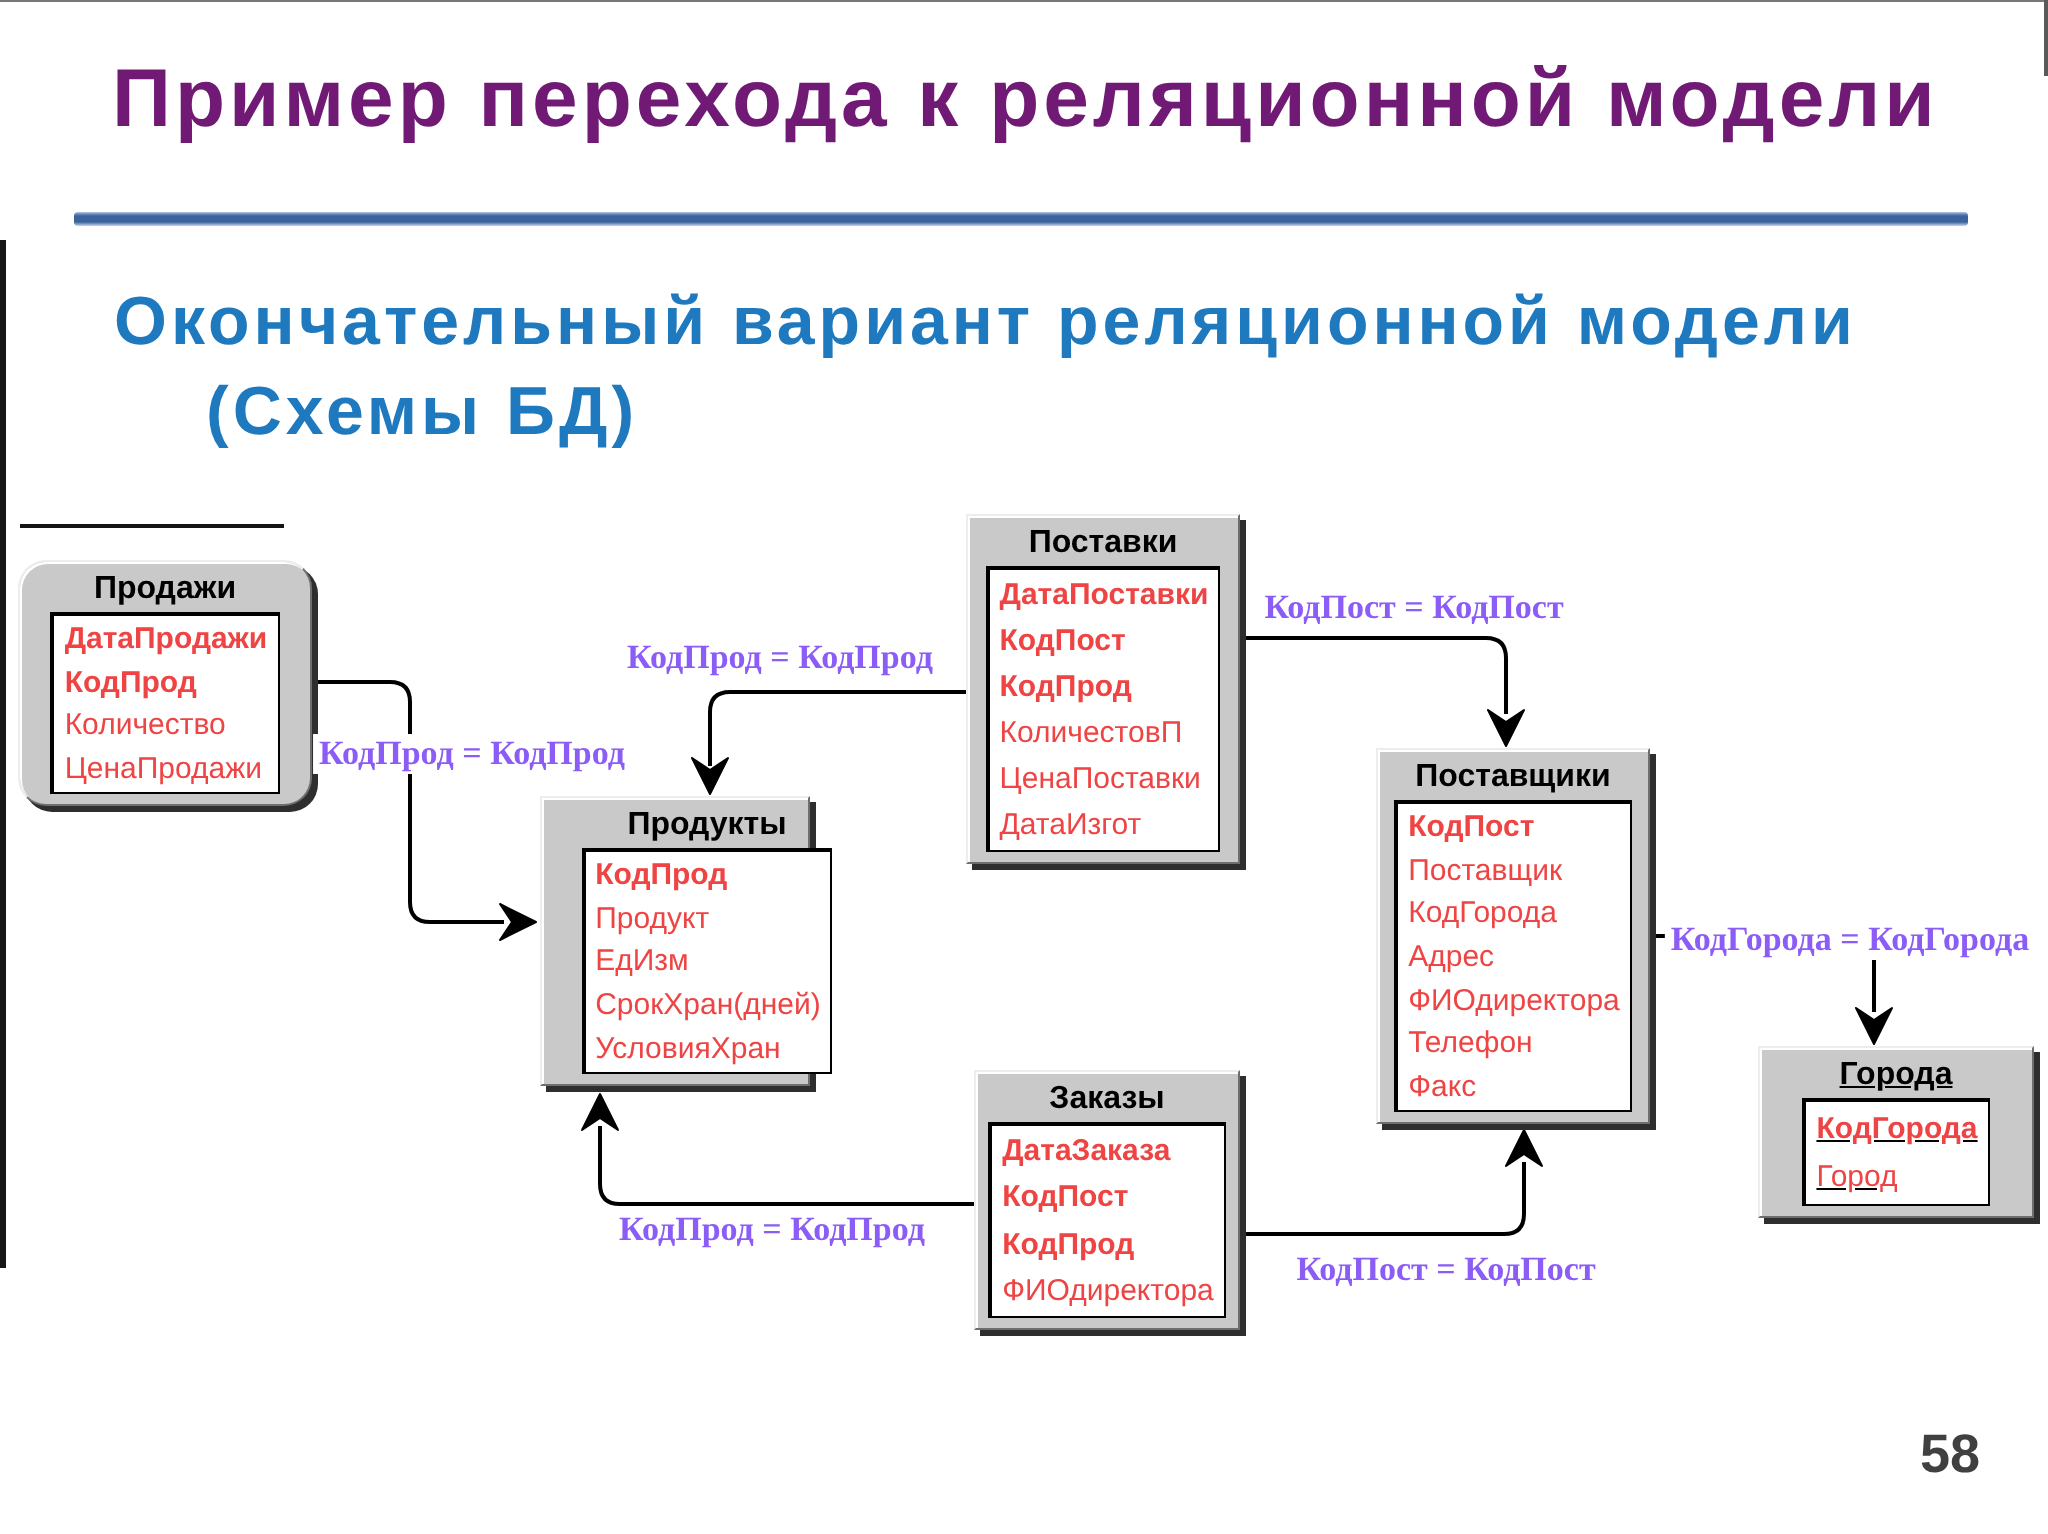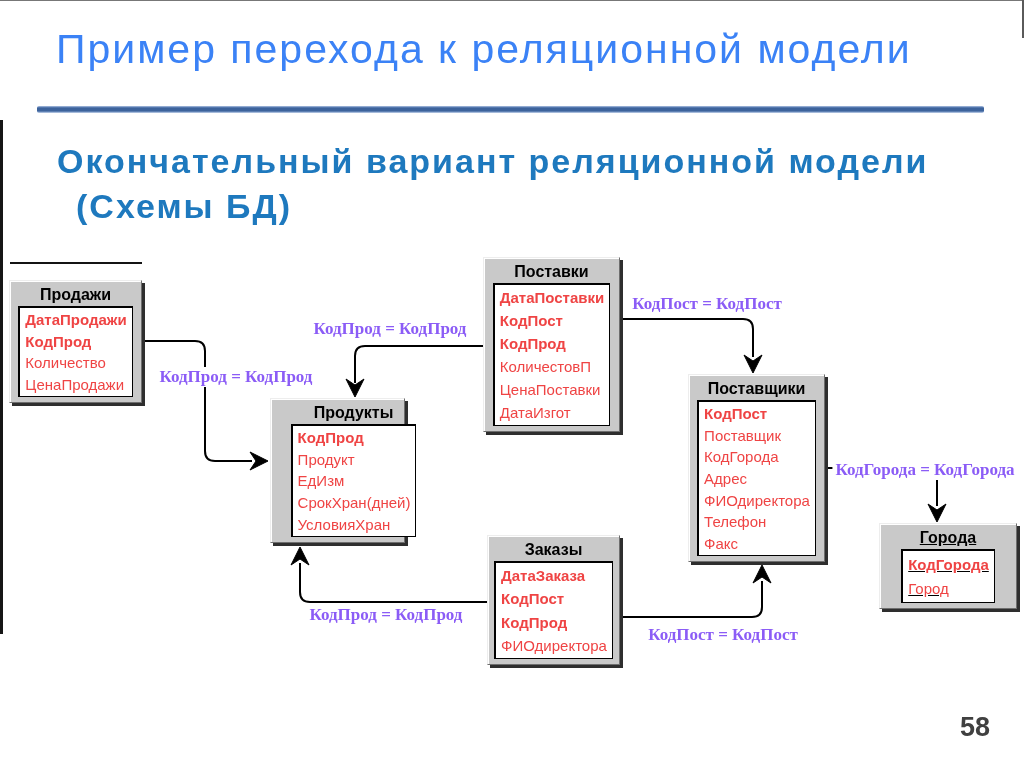--- a/index.html
+++ b/index.html
@@ -1,26 +1,26 @@
 <!DOCTYPE html>
 <html><head>
 <meta charset="utf-8">
 <style>
   html,body{margin:0;padding:0;background:#ffffff;}
   .slide{position:relative;width:1024px;height:767px;background:#ffffff;overflow:hidden;
          font-family:"Liberation Sans",sans-serif;}
 
   
-  .title{position:absolute;left:56px;top:26px;font-size:41px;font-weight:400;
-         letter-spacing:2px;color:#3b82f6;white-space:nowrap;}
+  .title{position:absolute;left:56px;top:26px;font-size:41px;font-weight:700;
+         letter-spacing:2px;color:#701a75;white-space:nowrap;}
   .rule{position:absolute;left:37px;top:106px;width:947px;height:7px;border-radius:2px;
         background:linear-gradient(180deg,#b9c8e2 0,#6a8cc0 1px,#3d639c 2px,#3d639c 5px,#7e9cc8 6px,#ccd8ec 7px);}
   .subtitle{position:absolute;left:57px;top:139px;font-size:34px;font-weight:700;
             letter-spacing:2px;color:#1E79BE;line-height:45px;white-space:nowrap;}
-  .subtitle .indent{margin-left:19px;}
+  .subtitle .indent{margin-left:46px;}
   .page-num{position:absolute;right:34px;top:712px;font-size:27px;font-weight:700;color:#404040;}
 
   
   .edge-top{position:absolute;left:0;top:0;width:1024px;height:1px;background:#4a4a4a;opacity:.75;}
   .edge-left{position:absolute;left:0;top:120px;width:3px;height:514px;background:#161616;}
   .edge-right{position:absolute;right:0;top:0;width:2px;height:38px;background:#5a5a5a;}
   .artifact-line{position:absolute;left:10px;top:262px;width:132px;height:2px;background:#141414;}
 
   
   .diagram-svg{position:absolute;left:0;top:0;width:1024px;height:767px;z-index:1;}
@@ -29,21 +29,21 @@
        border:1px solid #6e6e6e;border-top-color:#ededed;border-left-color:#ededed;
        box-shadow:inset 1px 1px 0 #ffffff,3px 3px 0 #2e2e2e;
        display:flex;flex-direction:column;box-sizing:border-box;align-items:center;}
   .tbl-title{font-size:16px;font-weight:700;color:#000;padding:4px 6px 1px;line-height:20px;}
   .tbl-list{background:#fff;border:2px solid #000;border-right-width:1px;border-bottom-width:1px;
             margin:0 4px 5px 4px;padding:1px 5px;flex:1;
             display:flex;flex-direction:column;justify-content:space-around;overflow:hidden;}
   .row{font-size:15px;line-height:1;color:#ef4444;white-space:nowrap;}
   .row.key{font-weight:700;}
 
-  #t-sales    {left:9px;  top:280px;width:133px;height:123px;}
+  #t-sales    {left:9px;  top:280px;width:147px;height:123px;border-radius:14px;}
   #t-supplies {left:483px;top:257px;width:137px;height:175px;}
   #t-products {left:270px;top:398px;width:135px;height:145px;padding-left:32px;}
   #t-suppliers{left:688px;top:374px;width:137px;height:188px;}
   #t-orders   {left:487px;top:535px;width:133px;height:130px;}
   #t-cities   {left:879px;top:523px;width:138px;height:86px;text-decoration:underline;}
 
   .rel{position:absolute;z-index:3;transform:translateX(-50%);
        font-family:"Liberation Serif",serif;font-size:17px;font-weight:700;color:#8b5cf6;
        background:#fff;padding:0 3px;white-space:nowrap;}
   #rel-0{left:236px;top:367px;}

